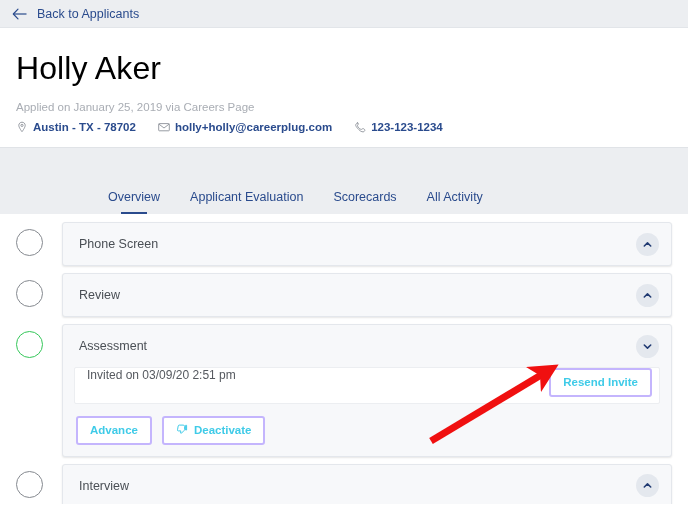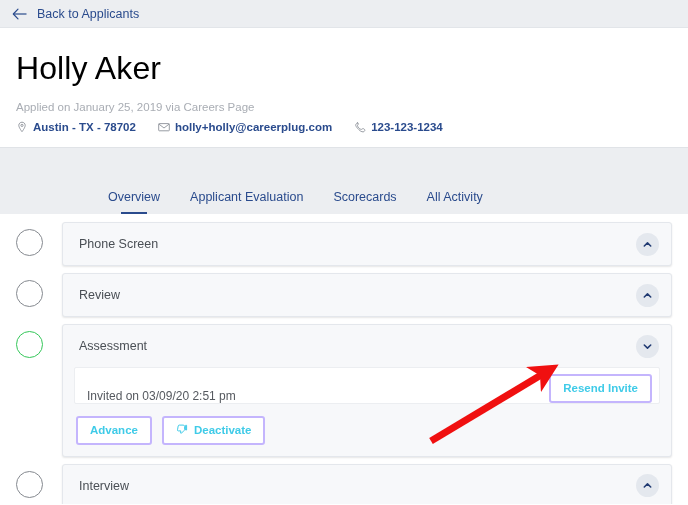--- a/index.html
+++ b/index.html
@@ -129,21 +129,21 @@
     cursor: pointer;
   }
   .chev svg { display: block; }
 
   .card-body { padding: 0 11px 11px 11px; }
   .invite-row {
     background: #ffffff;
     border: 1px solid #eceef1;
     border-radius: 2px;
     height: 37px;
-    display: flex; align-items: flex-end;
+    display: flex; align-items: flex-start;
     padding: 0 7px 0 12px;
     margin-bottom: 12px;
   }
   .invite-text { font-size: 12px; color: #55595f; flex: 1; }
 
   .btn {
     font-family: "Liberation Sans", sans-serif;
     background: #ffffff;
     border: 2px solid #c4b5fd;
     border-radius: 3px;

